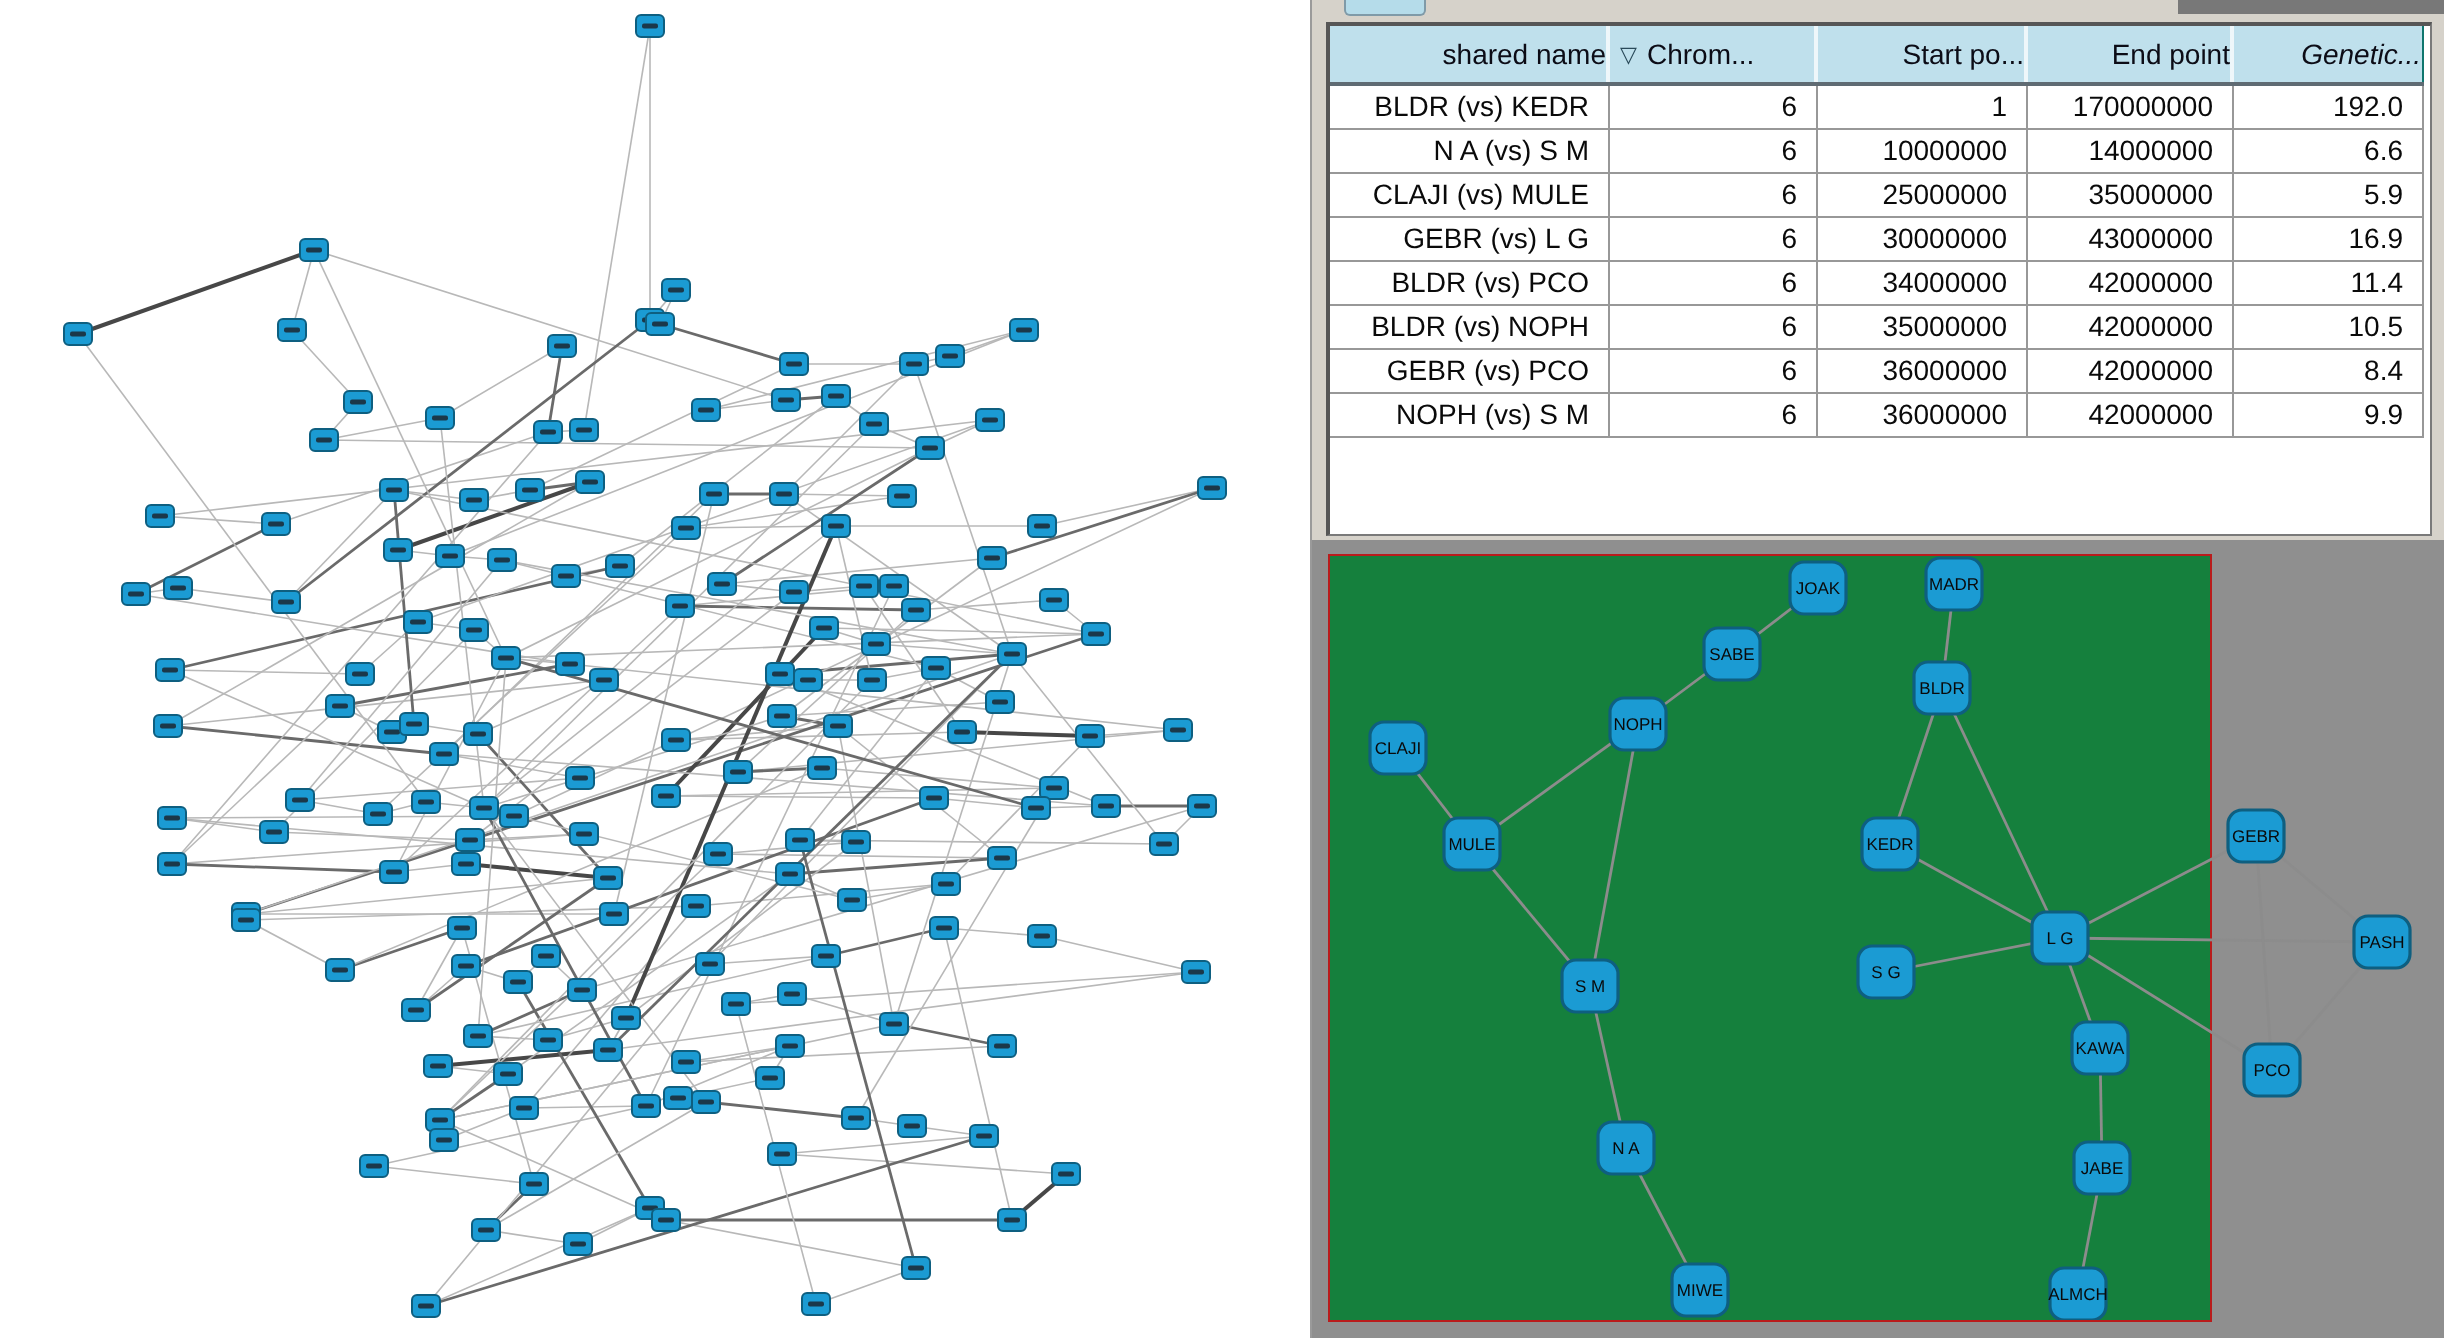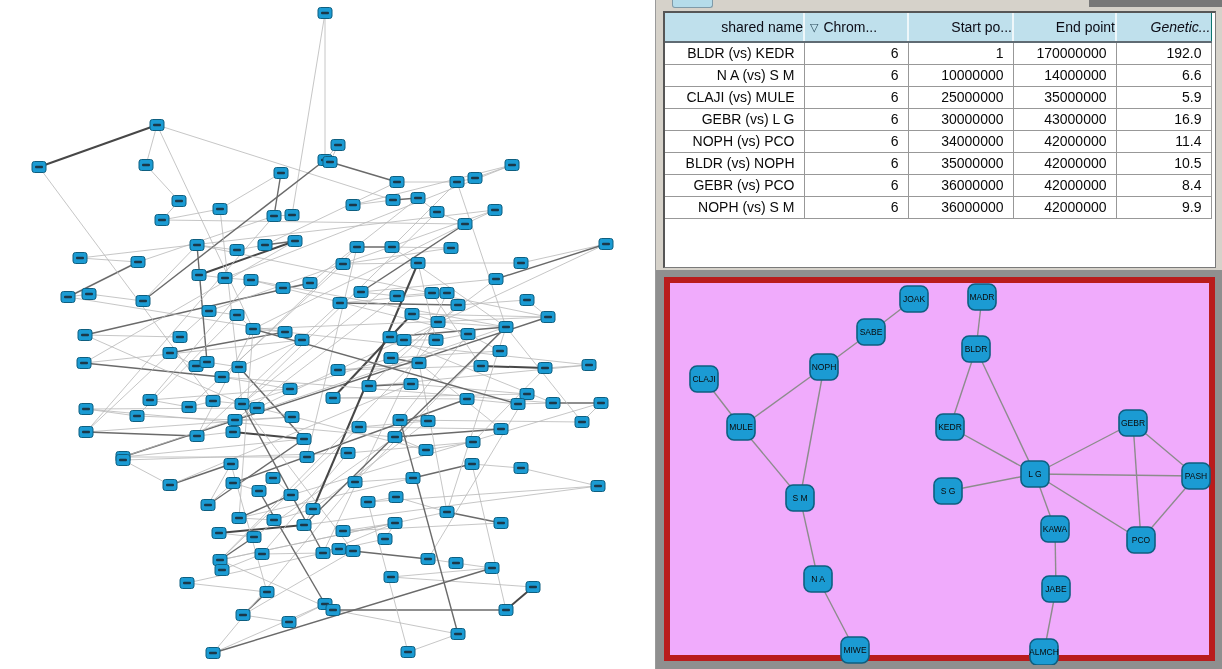--- a/index.html
+++ b/index.html
@@ -34,22 +34,22 @@
   table.attr th.h-left{text-align:left;padding-left:5px;}
   table.attr th:last-child{border-right:1px solid #0f766e;font-style:italic;}
   table.attr td{height:22px;background:#fff;border-right:1px solid #989898;border-bottom:1px solid #989898;
                 padding:0 9px;white-space:nowrap;overflow:hidden;box-sizing:border-box;}
   table.attr td.a-left{text-align:right;padding-left:18px;}
   table.attr td.a-right{text-align:right;}
   .filter-ico{display:inline-block;margin-right:5px;font-size:11px;color:#2a4a5a;transform:translateY(-1px);}
 
   .right-bottom{position:absolute;left:655px;top:270px;width:567px;height:399px;
                 background:#8f8f8f;border-left:1px solid #9a9a9a;box-sizing:border-box;}
-  .net-canvas{position:absolute;left:8px;top:7px;width:551px;height:384px;background:#f0abfc;
-              border:6px solid #b91c1c;box-sizing:border-box;}
+  .net-canvas{position:absolute;left:8px;top:7px;width:442px;height:384px;background:#15803d;
+              border:1px solid #b91c1c;box-sizing:border-box;}
   .net-canvas svg{display:block;}
 </style>
 </head>
 <body>
 
 <div class="app">
 
   <div class="left-panel">
     <svg id="big-net" width="655" height="669" viewBox="0 0 655 669">
         <line x1="39" y1="167" x2="157" y2="125" stroke="#474747" stroke-width="2"></line>
@@ -987,21 +987,21 @@
               <td class="a-right">5.9</td>
             </tr>
             <tr>
               <td class="a-left">GEBR (vs) L G</td>
               <td class="a-right">6</td>
               <td class="a-right">30000000</td>
               <td class="a-right">43000000</td>
               <td class="a-right">16.9</td>
             </tr>
             <tr>
-              <td class="a-left">NOPH (vs) PCO</td>
+              <td class="a-left">BLDR (vs) PCO</td>
               <td class="a-right">6</td>
               <td class="a-right">34000000</td>
               <td class="a-right">42000000</td>
               <td class="a-right">11.4</td>
             </tr>
             <tr>
               <td class="a-left">BLDR (vs) NOPH</td>
               <td class="a-right">6</td>
               <td class="a-right">35000000</td>
               <td class="a-right">42000000</td>

